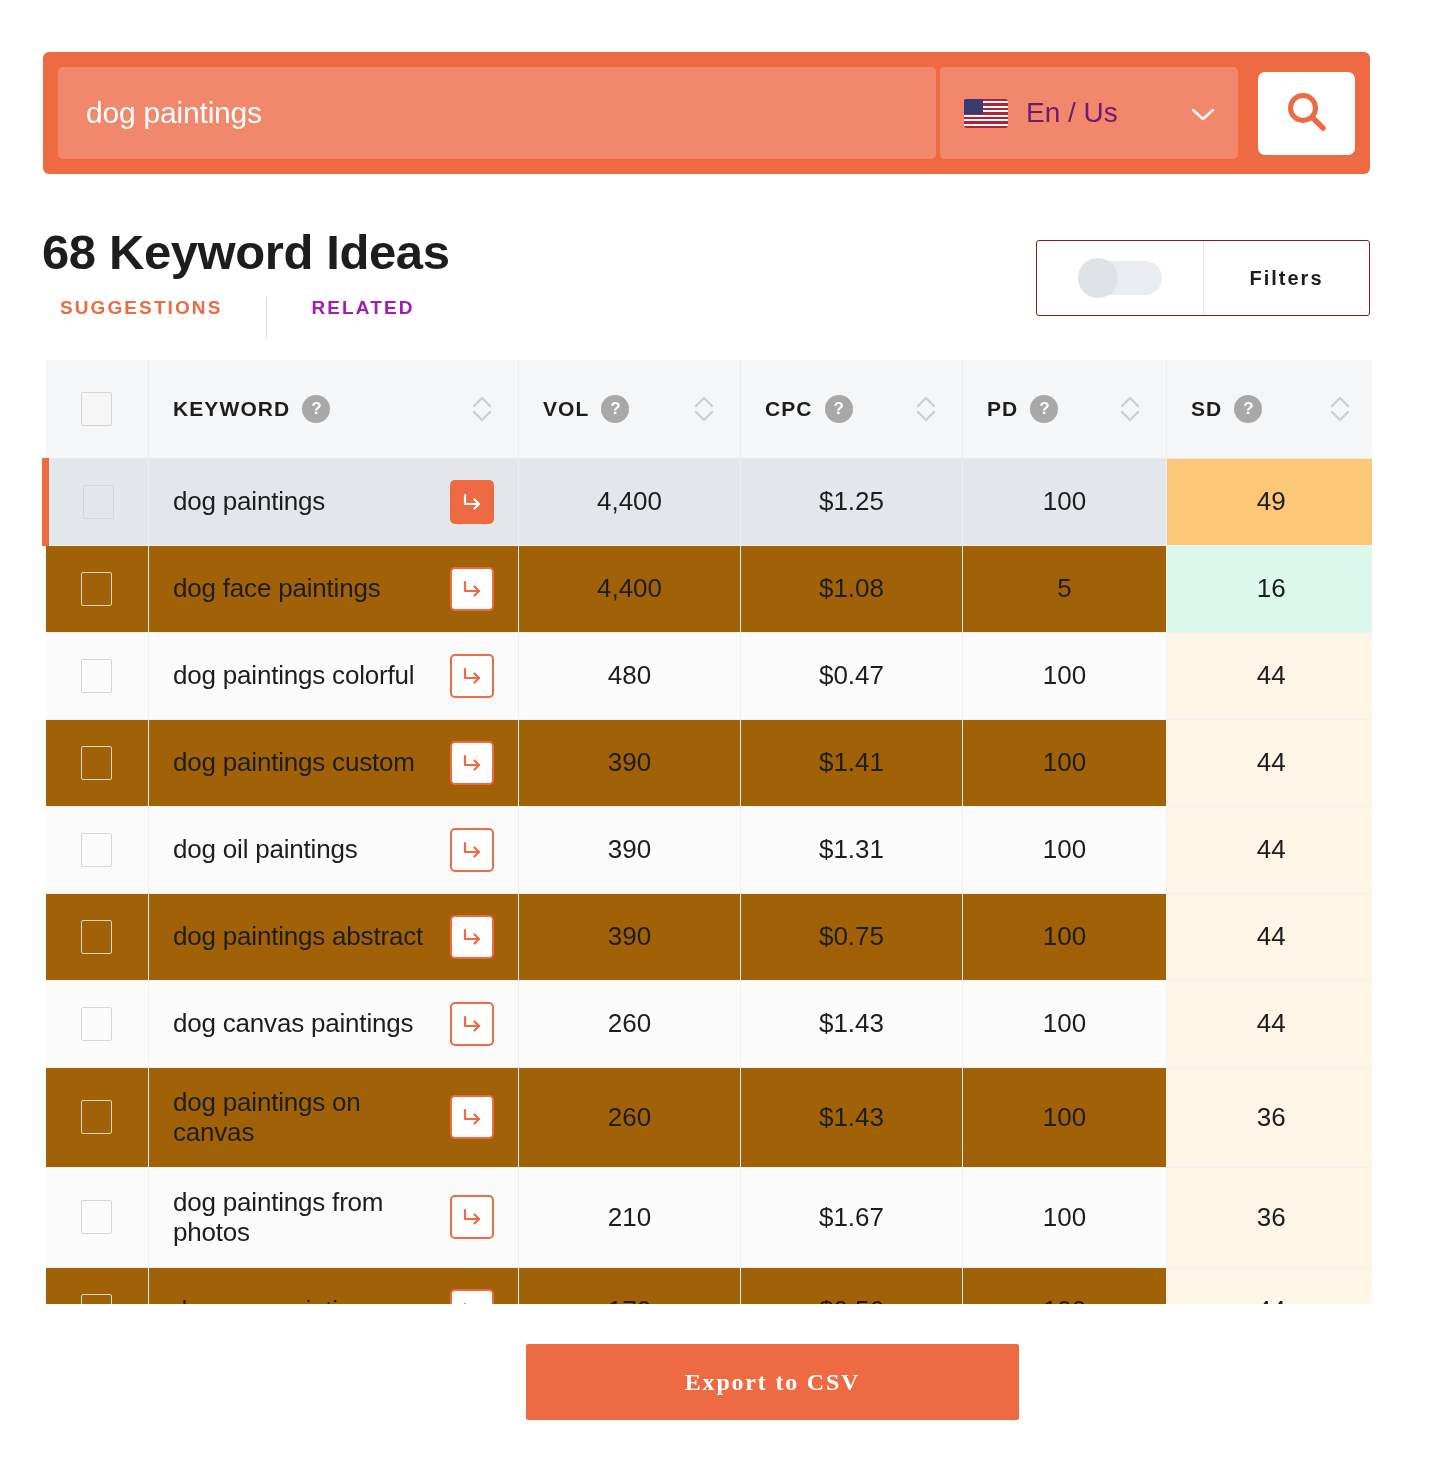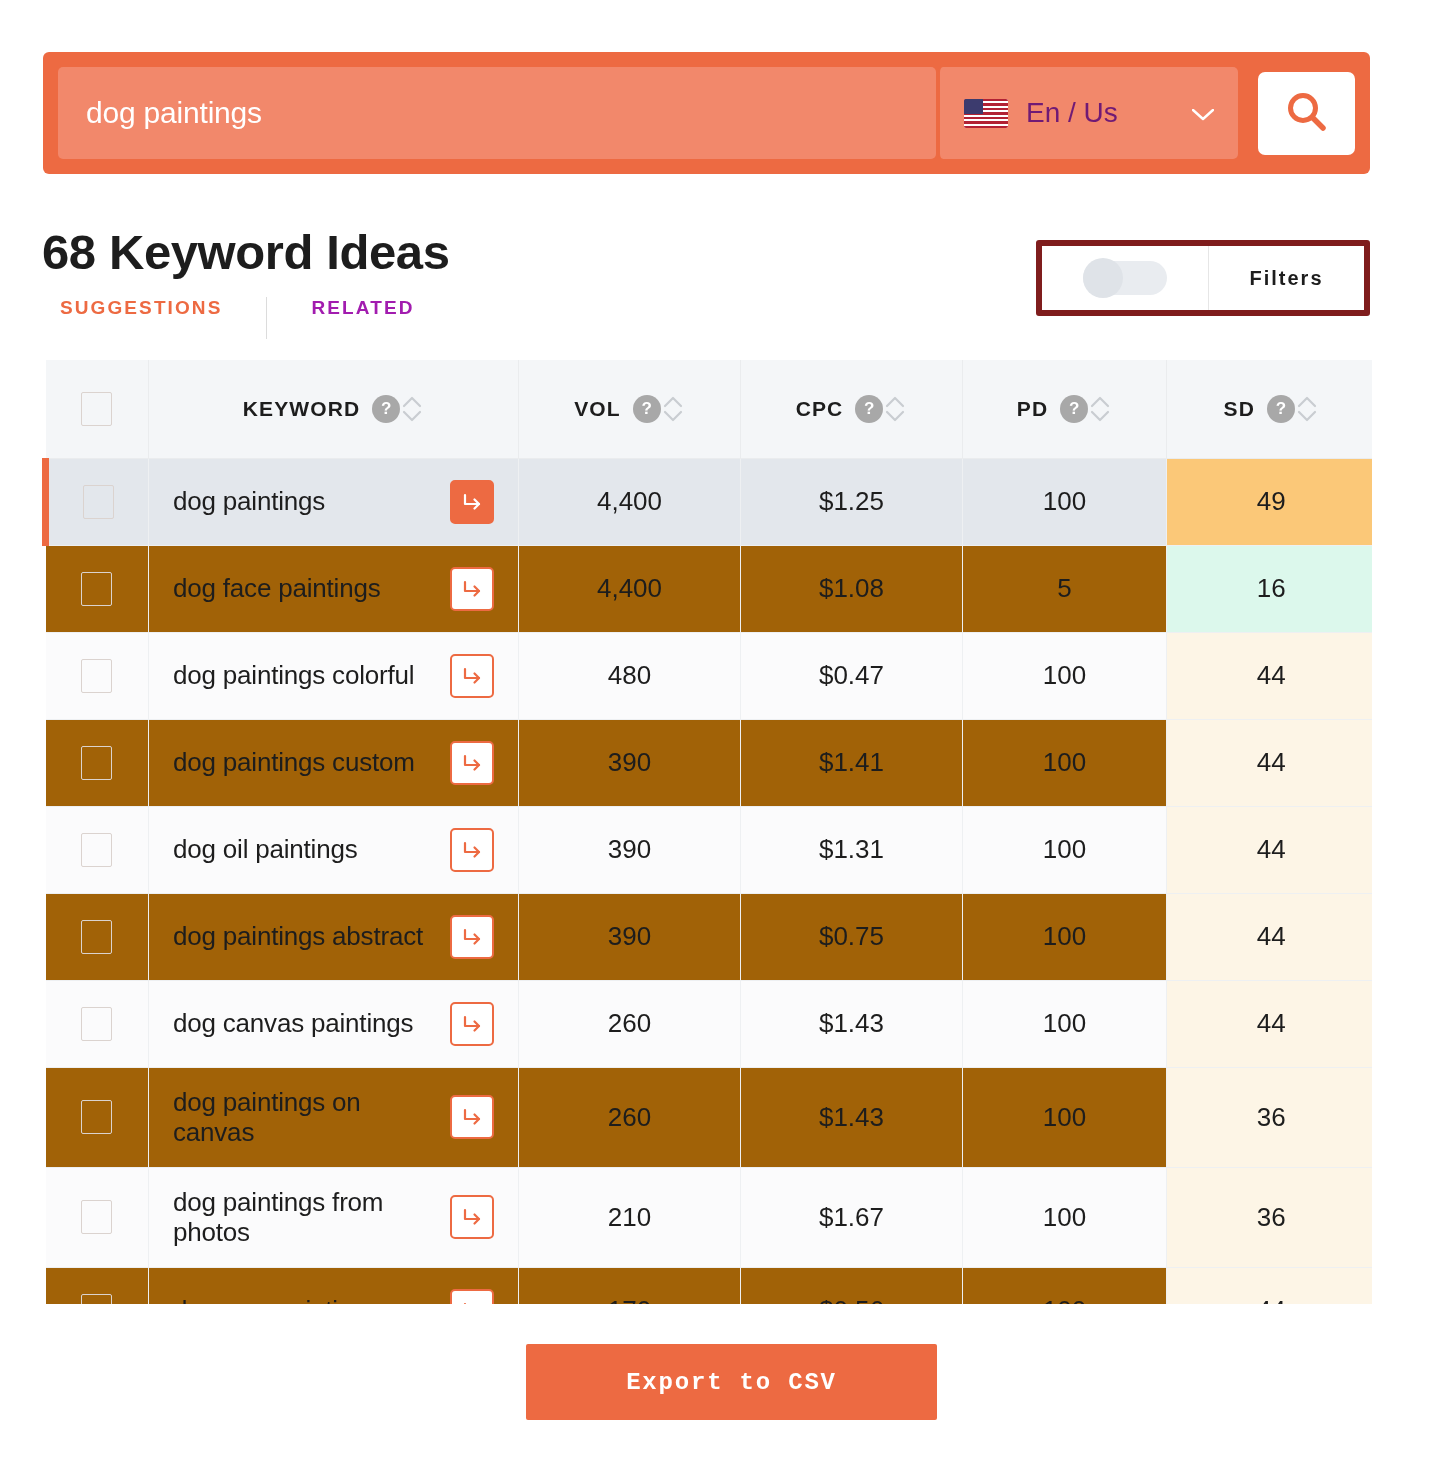--- a/index.html
+++ b/index.html
@@ -134,21 +134,21 @@
     width: 1px; height: 42px;
     background: #dcdcdc;
     margin-left: 44px;
   }
 
   
   .filters-box {
     position: absolute;
     right: 78px; top: 240px;
     width: 334px; height: 76px;
-    border: 6px solid #7f1d1d;
+    border: 1px solid #7f1d1d;
     border-radius: 3px;
     display: flex;
     align-items: center;
     background: #fff;
   }
   .toggle-cell {
     flex: 0 0 167px;
     display: flex;
     align-items: center;
     justify-content: center;
@@ -206,21 +206,21 @@
     border-bottom: 1px solid #eaecee;
     padding: 0 24px;
     vertical-align: middle;
   }
   table.kw thead th.chk-th { padding: 0; text-align: center; }
   table.kw thead th:last-child { border-right: 0; }
 
   .th-inner {
     display: flex;
     align-items: center;
-    justify-content: center;
+    justify-content: space-between;
     width: 100%;
   }
   .th-left {
     display: flex;
     align-items: center;
     gap: 12px;
   }
   .th-text {
     font-size: 21px;
     font-weight: bold;
@@ -314,29 +314,29 @@
   td.sd-mid   { background: #FDF5E6 !important; }
 
   
   .footer {
     position: absolute;
     left: 526px; top: 1344px;
     display: flex;
     gap: 24px;
   }
   .btn-primary {
-    width: 411px; height: 76px;
+    width: 493px; height: 76px;
     background: #ED6A42;
     color: #ffffff;
     border: 0;
     border-radius: 2px;
     font-size: 24px;
     font-weight: bold;
     letter-spacing: 1.8px;
-    font-family: Liberation Mono, monospace;
+    font-family: Liberation Serif, serif;
     cursor: pointer;
   }
 </style>
 </head>
 <body>
 
 <div class="page">
 
   <div class="searchbar">
 

